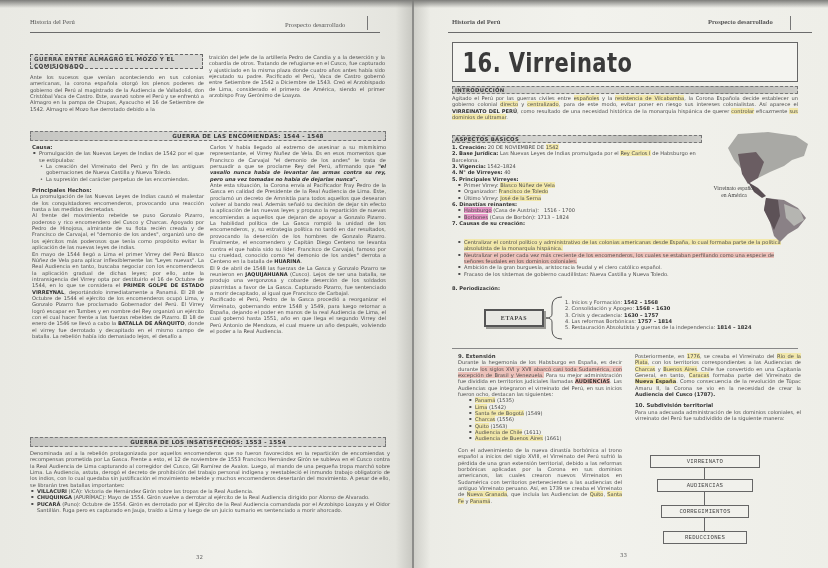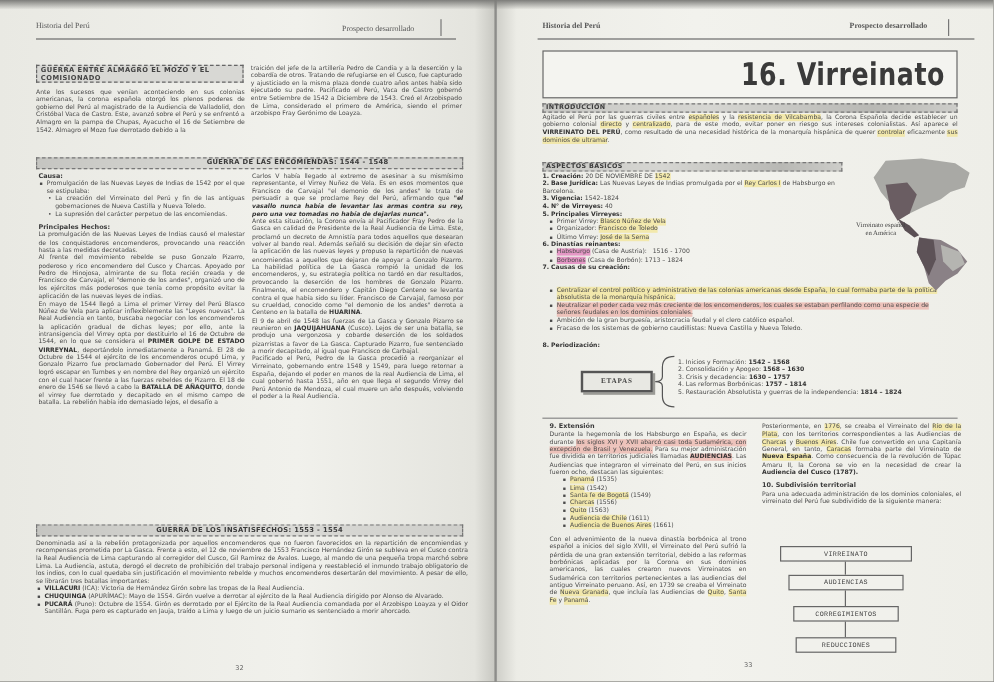--- a/index.html
+++ b/index.html
@@ -26,21 +26,21 @@
   .txt ul { list-style: none; }
   .txt li { position: relative; padding-left: 7px; }
   .txt li::before { content: "\25AA"; position: absolute; left: 1px; top: 0; font-size: 4px; }
   .txt li.sub { padding-left: 14px; }
   .txt li.sub::before { content: "\2022"; left: 8px; font-size: 5px; }
 
   .hl-y { background: rgba(244, 226, 120, 0.55); }
   .hl-r { background: rgba(236, 150, 140, 0.5); }
   .hl-p { background: rgba(222, 80, 170, 0.55); }
 
-  .chapter-box { position: absolute; left: 40px; top: 42px; width: 346px; height: 40px; border: 1px solid #666; background: #f4f4f0; text-align: right; }
+  .chapter-box { position: absolute; left: 40px; top: 42px; width: 346px; height: 40px; border: 1px solid #666; background: #f4f4f0; text-align: left; }
   .chapter-box .t { font-family: "DejaVu Sans Condensed", "DejaVu Sans", sans-serif; font-weight: bold; font-size: 26px; color: #3a3a3a; line-height: 40px; letter-spacing: 0.5px; transform: scaleX(0.9); display: inline-block; }
 
   .sec-head { position: absolute; height: 8px; border: 1px dashed #777; background: linear-gradient(to right, #c8c8c4, #d6d6d2 40%, #b8b8b4 80%, #cdcdc9); font-size: 5.3px; font-weight: bold; color: #3b3b3b; line-height: 6px; padding-left: 2px; letter-spacing: 0.3px; }
 
   .etapas-box { position: absolute; left: 484px; top: 309px; width: 60px; height: 18px; border: 2px solid #555; background: #e8e8e3; box-shadow: 2px 2px 0 #9a9a95; font-family: "Liberation Serif", serif; font-size: 6px; font-weight: bold; letter-spacing: 0.6px; text-align: center; line-height: 14px; color: #444; }
   .brace { position: absolute; left: 544px; top: 296px; width: 20px; height: 44px; }
 
   .org { position: absolute; border: 1px solid #666; background: #f1f1ec; font-family: "Liberation Mono", monospace; font-size: 5.6px; text-align: center; color: #444; letter-spacing: 0.3px; }
   .org-line { position: absolute; width: 1px; background: #666; }
 

